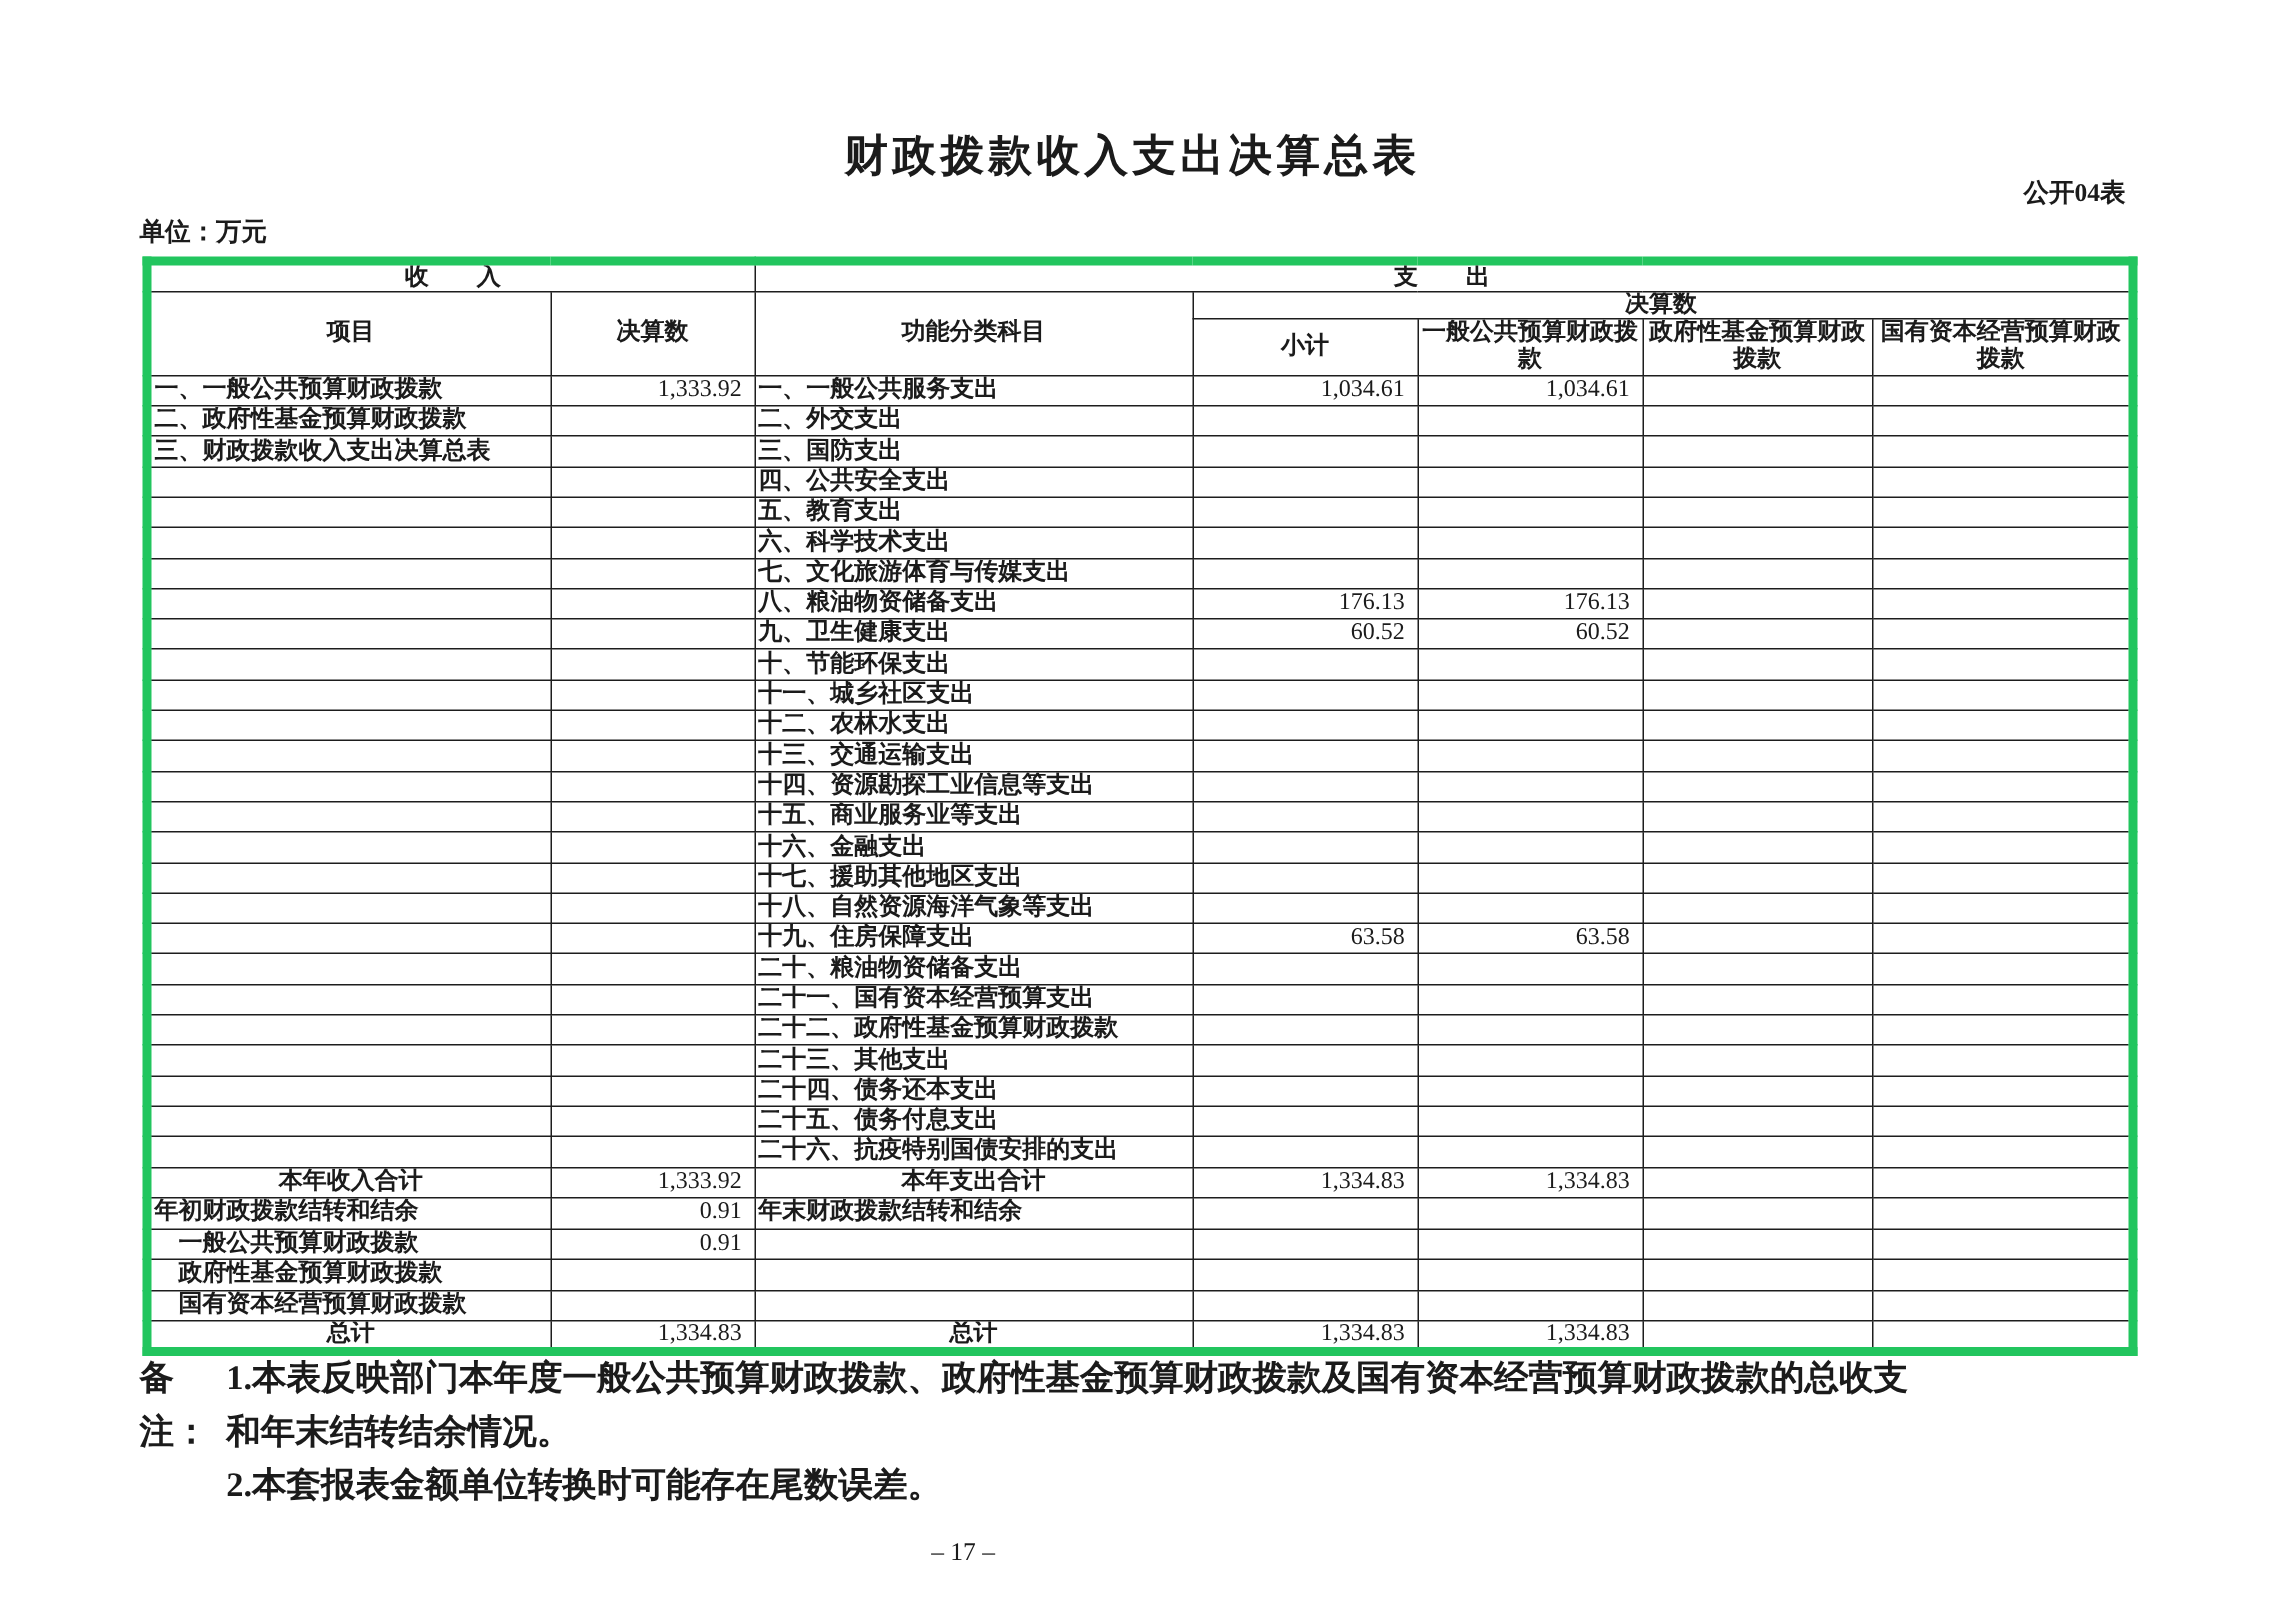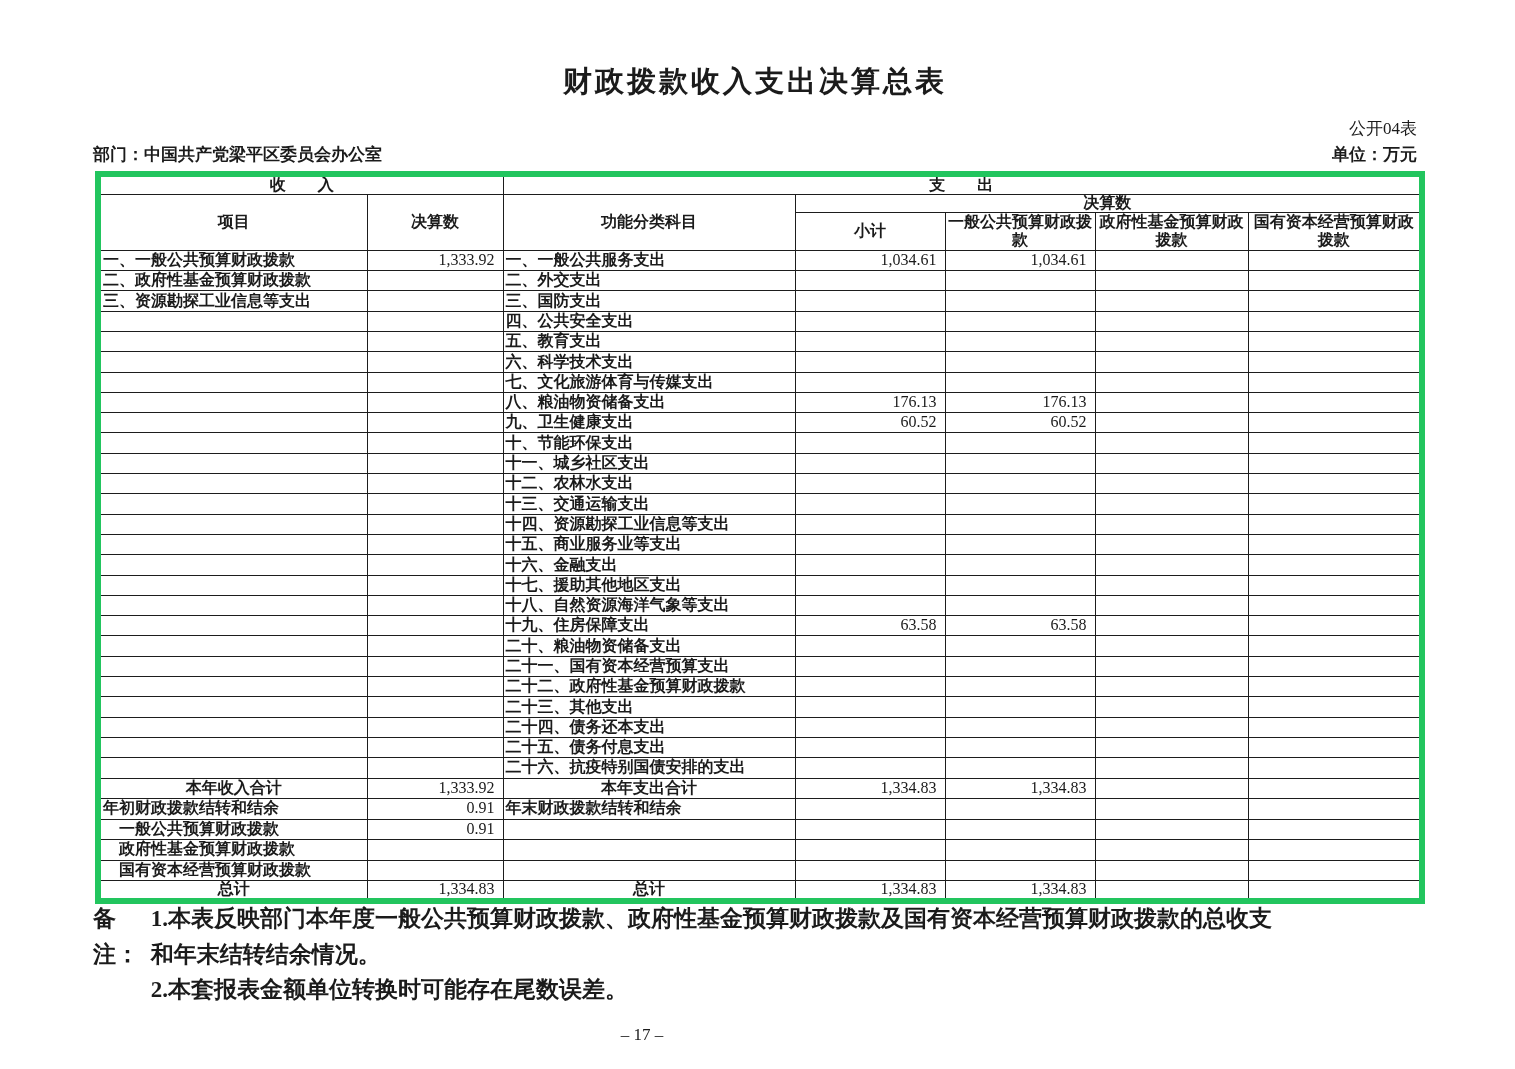--- a/index.html
+++ b/index.html
@@ -1,25 +1,25 @@
 <!DOCTYPE html>
 <html><head>
 <meta charset="utf-8">
 <style>
   html,body{margin:0;padding:0;background:#ffffff;}
   body{
     width:1515px;height:1069px;position:relative;overflow:hidden;
     font-family:"Liberation Serif","DejaVu Serif",serif;color:#1b1b1b;
   }
   .page-title{
-    position:absolute;top:62px;left:93px;width:1324px;text-align:center;
+    position:absolute;top:84px;left:93px;width:1324px;text-align:center;
     font-size:29px;font-weight:bold;letter-spacing:3px;
   }
   .table-no{
-    position:absolute;top:117px;left:93px;width:1324px;text-align:right;font-size:17px;font-weight:normal;
+    position:absolute;top:117px;left:93px;width:1324px;text-align:right;font-size:17px;font-weight:bold;
   }
   .meta-row{
     position:absolute;top:143px;left:93px;width:1324px;display:flex;justify-content:space-between;
     font-size:17px;font-weight:bold;
   }
   table.fiscal{
     position:absolute;top:171px;left:95px;width:1324px;
     border-collapse:collapse;table-layout:fixed;border:6px solid #22c55e;
   }
   td{
@@ -45,21 +45,20 @@
   .page-number{
     position:absolute;top:1025px;left:0;width:1284px;text-align:center;font-size:17px;
   }
 </style>
 </head>
 <body>
 
 <div class="page-title">财政拨款收入支出决算总表</div>
 <div class="table-no">公开04表</div>
 <div class="meta-row">
-  <span>部门：中国共产党梁平区委员会办公室</span>
   <span>单位：万元</span>
 </div>
 
 <table class="fiscal">
   <colgroup>
     <col style="width:269px">
       <col style="width:136px">
       <col style="width:292px">
     <col style="width:150px">
       <col style="width:150px">
@@ -95,21 +94,21 @@
       <tr class="data-row">
         <td class="item">二、政府性基金预算财政拨款</td>
         <td class="num"></td>
         <td class="item">二、外交支出</td>
         <td class="num"></td>
         <td class="num"></td>
         <td class="num"></td>
         <td class="num"></td>
       </tr>
       <tr class="data-row">
-        <td class="item">三、资源勘探工业信息等支出</td>
+        <td class="item">三、财政拨款收入支出决算总表</td>
         <td class="num"></td>
         <td class="item">三、国防支出</td>
         <td class="num"></td>
         <td class="num"></td>
         <td class="num"></td>
         <td class="num"></td>
       </tr>
       <tr class="data-row">
         <td class="item"></td>
         <td class="num"></td>

